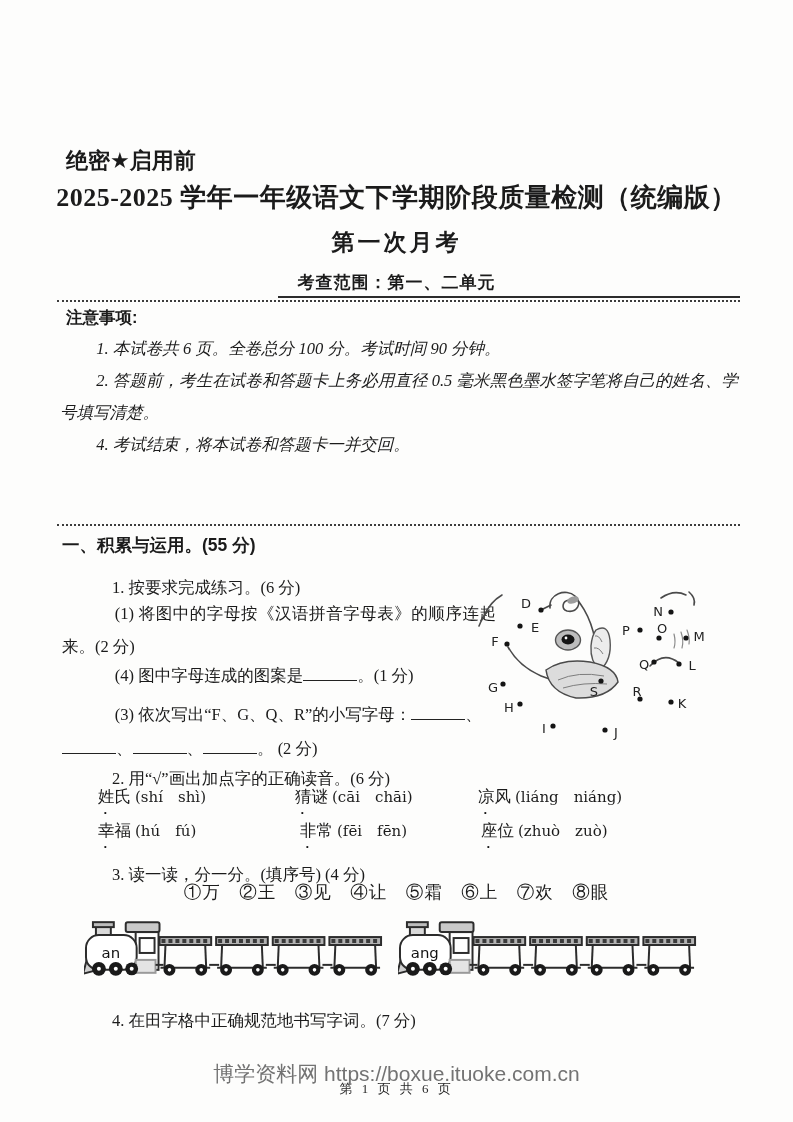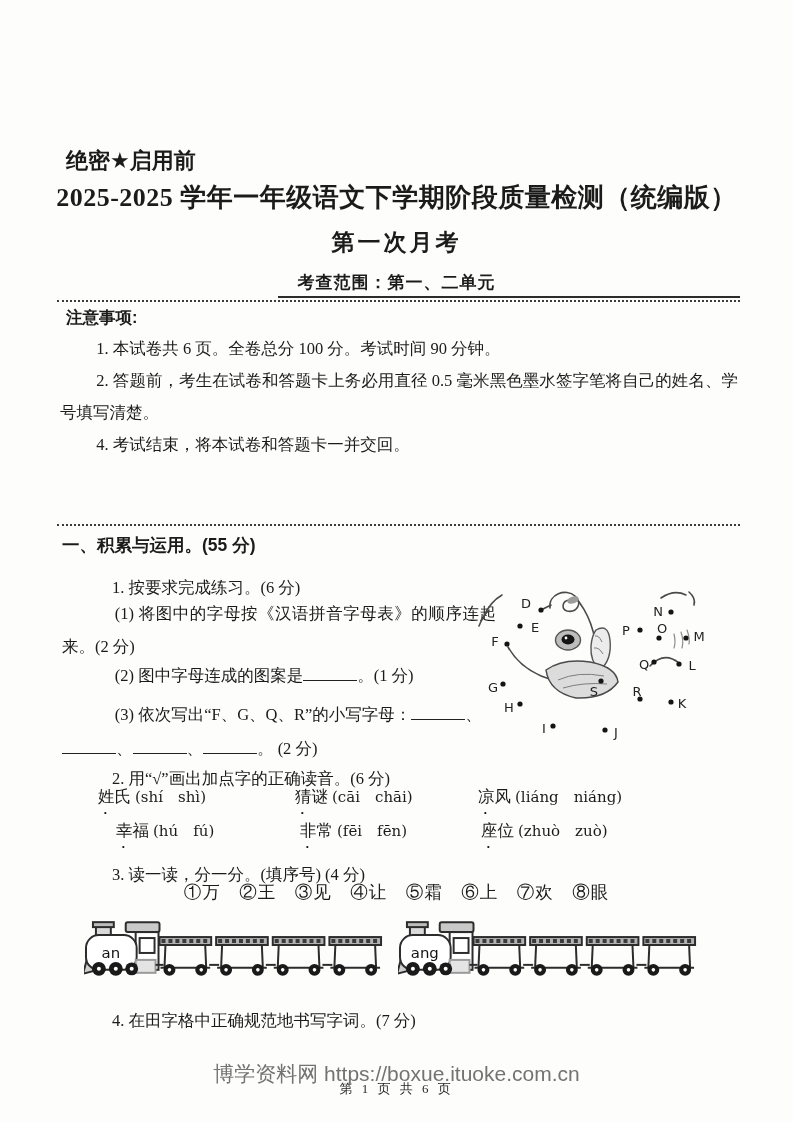--- a/index.html
+++ b/index.html
@@ -13,33 +13,33 @@
   .center{left:0;width:793px;text-align:center;}
   .secret{top:146px;left:66px;font-size:22px;font-weight:bold;}
   .title{top:180px;font-size:26px;font-weight:bold;letter-spacing:0.5px;}
   .subtitle{top:227px;font-size:23px;font-weight:bold;letter-spacing:3px;}
   .scope{top:271px;font-size:17px;font-weight:bold;letter-spacing:1px;}
   .scope-line{top:296px;left:278px;width:462px;border-bottom:2px solid #2c2c2c;}
   .dotted{left:57px;width:683px;border-bottom:2.5px dotted #3c3c3c;}
   .dot1{top:300px;}
   .dot2{top:524px;}
   .notice-head{top:307px;left:66px;font-size:16.5px;font-weight:bold;}
-  .notice{top:333px;left:60px;width:678px;font-size:16.5px;line-height:32px;text-align:justify;}
+  .notice{top:333px;left:60px;width:678px;font-size:16.5px;line-height:32px;text-align:justify;font-style:italic;}
   .notice p{margin:0;text-indent:2.2em;}
   .sec-head{top:533px;left:62px;font-size:17.5px;font-weight:bold;font-family:"Liberation Sans","DejaVu Sans",sans-serif;}
   .stem{left:62px;font-size:16.5px;text-indent:2.3em;width:676px;margin:12px;}
   .q1-stem{top:565px;}
   .q1s1{top:597px;left:62px;width:434px;font-size:16.5px;line-height:33px;text-indent:3.2em;text-align:justify;margin:0;}
   .q1s2{top:665px;left:62px;width:460px;font-size:16.5px;text-indent:3.2em;margin:0;}
   .q1s3{top:698px;left:62px;width:448px;font-size:16.5px;line-height:34px;text-indent:3.2em;margin:0;}
   .blank{display:inline-block;width:54px;height:14px;border-bottom:1.5px solid #222;}
   .q2-stem{top:756px;}
   .wcell{font-size:16.5px;white-space:nowrap;}
   .w0{top:786px;left:98px;}  .w1{top:786px;left:295px;} .w2{top:786px;left:478px;}
-  .w3{top:820px;left:98px;margin-left:18px;}  .w4{top:820px;left:300px;} .w5{top:820px;left:481px;}
+  .w3{top:820px;left:98px;}  .w4{top:820px;left:300px;} .w5{top:820px;left:481px;}
   .pinyin{font-family:"DejaVu Serif",serif;font-size:15px;margin-left:4px;}
   .dchar{position:relative;display:inline-block;}
   .dchar::after{content:"\2022";position:absolute;left:45%;bottom:-10px;transform:translateX(-50%);font-size:9px;color:#111;}
   .q3-stem{top:852px;}
   .options{top:880px;font-size:17.5px;letter-spacing:1px;}
   .q4-stem{top:998px;}
   .pagefoot{top:1033px;font-size:13px;letter-spacing:3px;color:#2a2a2a;margin-top:47px;}
   .watermark{top:1060px;font-size:21px;color:#737373;font-family:"Liberation Sans","DejaVu Sans",sans-serif;}
   .fish{top:572px;left:478px;}
   .fish text{font-family:"DejaVu Sans",sans-serif;font-size:13px;fill:#222;}
@@ -65,21 +65,21 @@
     <p>2. 答题前，考生在试卷和答题卡上务必用直径 0.5 毫米黑色墨水签字笔将自己的姓名、学号填写清楚。</p>
     <p>4. 考试结束，将本试卷和答题卡一并交回。</p>
   </div>
 
   <div class="abs dotted dot2"></div>
 
   <div class="abs sec-head">一、积累与运用。(55 分)</div>
 
   <p class="abs stem q1-stem">1. 按要求完成练习。(6 分)</p>
   <p class="abs q1s1">(1) 将图中的字母按《汉语拼音字母表》的顺序连起来。(2 分)</p>
-  <p class="abs q1s2"><span>(2) 图中字母连成的图案是</span><span class="blank"></span><span>。(1 分)</span></p>
+  <p class="abs q1s2"><span>(4) 图中字母连成的图案是</span><span class="blank"></span><span>。(1 分)</span></p>
   <p class="abs q1s3"><span>(3) 依次写出“F、G、Q、R”的小写字母：</span><span class="blank"></span><span>、</span><span class="blank"></span><span>、</span><span class="blank"></span><span>、</span><span class="blank"></span><span>。</span> <span>(2 分)</span></p>
 
   <svg class="abs fish" width="265" height="195" viewBox="0 0 265 195">
     <g stroke="#4a4a4a" stroke-width="1.6" fill="none" stroke-linecap="round">
       <path d="M6,44 Q12,30 24,23"></path>
       <path d="M1,54 Q5,44 11,38"></path>
       <path d="M63,38 L73,33"></path>
       <path d="M72,36 C70,22 88,16 97,24 C105,31 99,41 89,39 C83,37 84,29 91,28"></path>
       <path d="M97,25 C112,42 118,62 119,86"></path>
       <path d="M30,75 C45,102 76,113 112,112"></path>

